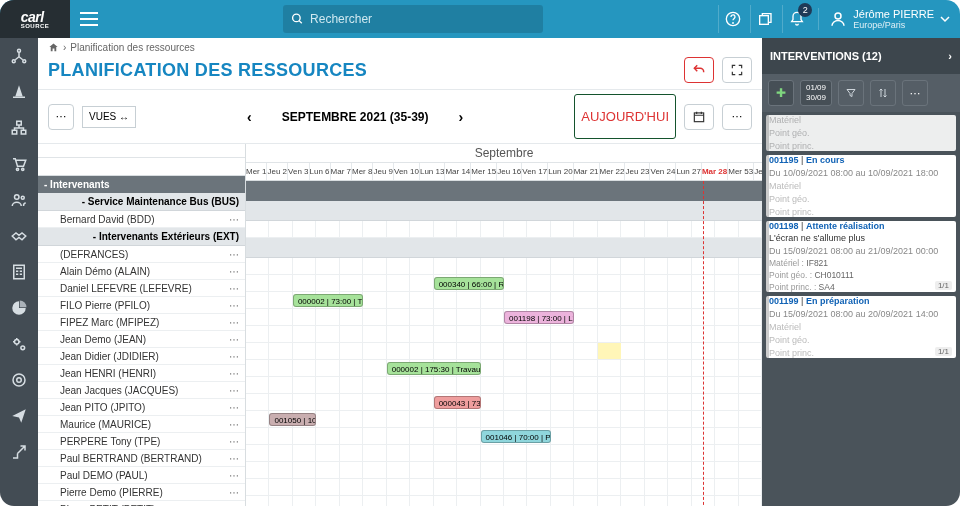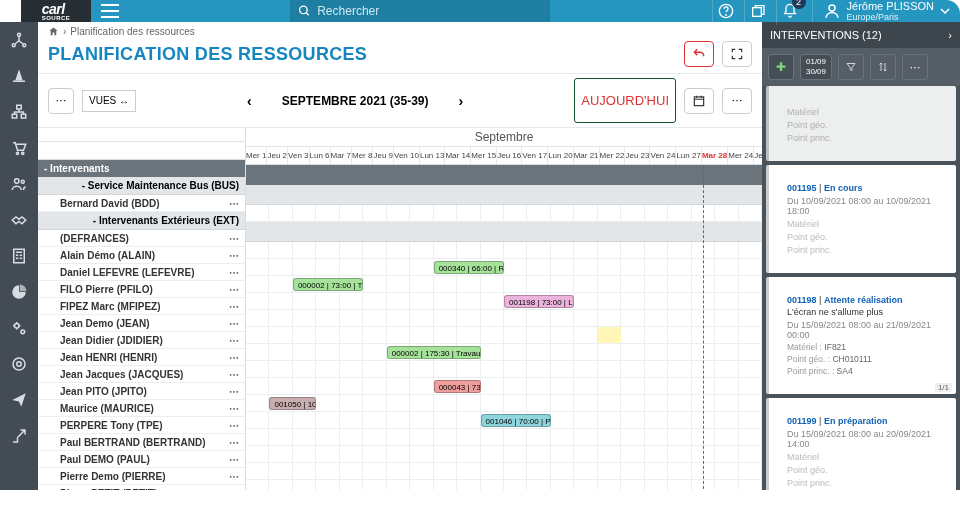--- a/index.html
+++ b/index.html
@@ -1,17 +1,17 @@
 <!DOCTYPE html>
 <html><head>
 <meta charset="utf-8">
 <style>
 * { margin: 0; padding: 0; box-sizing: border-box; font-family: Arial, Helvetica, sans-serif; }
 body { width: 960px; height: 506px; overflow: hidden; background: #fff; border-radius: 14px; font-size: 11px; }
-.topbar { height: 22px; background: #2596bf; display: flex; align-items: center; color: #fff; margin-left: 21px; }
+.topbar { height: 38px; background: #2596bf; display: flex; align-items: center; color: #fff; }
 .logo { width: 70px; height: 38px; background: #262e33; display: flex; align-items: center; justify-content: center; font-size: 14px; font-weight: bold; font-style: italic; letter-spacing: -0.5px; color: #fff; }
 .logo sub { font-size: 6px; font-style: normal; display: block; letter-spacing: 0.5px; margin-top: -2px; }
 .hamburger { width: 38px; display: flex; align-items: center; justify-content: center; cursor: pointer; }
 .search-wrap { display: flex; align-items: center; flex: 0 0 260px; margin-left: auto; background: rgba(0,0,0,0.15); height: 28px; border-radius: 3px; padding: 0 8px; }
 .search-wrap input { background: transparent; border: none; color: #fff; outline: none; width: 100%; font-size: 12px; margin-left: 6px; }
 .search-wrap input::placeholder { color: #cfe8f0; }
 .top-icons { display: flex; align-items: center; gap: 4px; margin-left: auto; margin-right: 8px; }
 .top-icons .ticon { width: 28px; height: 28px; display: flex; align-items: center; justify-content: center; position: relative; cursor: pointer; border-left: 1px solid rgba(255,255,255,0.2); }
 .badge { position: absolute; top: -2px; right: -2px; background: #1f3a57; color: #fff; border-radius: 50%; width: 14px; height: 14px; font-size: 9px; display: flex; align-items: center; justify-content: center; }
 .user { display: flex; align-items: center; gap: 6px; padding: 0 10px; border-left: 1px solid rgba(255,255,255,0.2); cursor: pointer; }
@@ -37,40 +37,40 @@
 .grid-wrap { flex: 1; overflow: hidden; position: relative; }
 .subhead { text-align: center; font-size: 12px; color: #555; padding: 2px 0; background: #fff; border-bottom: 1px solid #e0e4e7; }
 .gantt { display: flex; height: 100%; }
 .gantt-left { width: 208px; flex: 0 0 208px; border-right: 1px solid #d8dde0; overflow: hidden; }
 .gantt-right { flex: 1; overflow: hidden; position: relative; }
 .day-header { display: flex; height: 18px; font-size: 8px; color: #444; border-bottom: 1px solid #d8dde0; }
 .day-cell { flex: 1; border-right: 1px solid #e5e9ec; text-align: center; line-height: 18px; white-space: nowrap; }
 .day-cell.today { color: #d33; font-weight: 600; }
 .group-row { background: #6b747b; color: #fff; font-weight: 600; font-size: 10px; padding: 3px 6px; }
 .subgroup-row { background: #e2e6e9; font-weight: 600; font-size: 10px; padding: 3px 6px; border-bottom:1px solid #d1d6da;text-align:right;}
-.res-row { height: 17px; display: flex; align-items: center; padding-left: 22px; font-size: 10px; color: #333; border-bottom: 1px solid #eceff1; position: relative; font-weight: bold; }
+.res-row { height: 17px; display: flex; align-items: center; padding-left: 22px; font-size: 10px; color: #333; border-bottom: 1px solid #eceff1; position: relative; }
 .res-row .dots { position: absolute; right: 6px; cursor: pointer; color: #666; }
 .gantt-body { position: relative; }
 .gantt-body-inner { position: relative; }
 .gantt-row { height: 17px; border-bottom: 1px solid #eceff1; position: relative; }
 .gantt-group-row { height: 20px; background: #6b747b; }
 .gantt-sub-row { height: 20px; background: #e2e6e9; border-bottom:1px solid #d1d6da; }
 .vlines { position: absolute; inset: 0; display: flex; pointer-events: none; }
 .vlines div { flex: 1; border-right: 1px solid #eceff1; }
 .task { position: absolute; height: 13px; top: 2px; border-radius: 3px; padding: 0 4px; font-size: 8px; line-height: 13px; white-space: nowrap; overflow: hidden; border: 1px solid rgba(0,0,0,0.25); cursor: pointer; }
 .today-line { position:absolute; top:0; bottom:0; width:0; border-left:1px dashed #d33; z-index:5;}
 .rpanel { width: 198px; flex: 0 0 198px; background: #4a535a; color: #fff; display: flex; flex-direction: column; }
-.rpanel-head { background: #3d464d; height: 26px; display: flex; align-items: center; padding: 2px 8px; font-size: 11px; font-weight: 400; }
+.rpanel-head { background: #3d464d; height: 36px; display: flex; align-items: center; padding: 2px 8px; font-size: 11px; font-weight: 700; }
 .rpanel-head .chevr { margin-left: auto; cursor: pointer; }
 .rpanel-tools { background: #555e66; padding: 6px; display: flex; gap: 6px; align-items: center; }
 .rchip { background: #464f56; border: 1px solid #6a737b; border-radius: 3px; padding: 2px 5px; font-size: 8px; line-height: 10px; cursor: pointer; display:flex; flex-direction:column; align-items:center;}
 .rchip.icon { width:26px; height:26px; justify-content:center;}
 .rbtn { width: 26px; height: 26px; border: 1px solid #6a737b; border-radius: 3px; display: flex; align-items: center; justify-content: center; cursor: pointer; }
 .cards { flex: 1; overflow: hidden; }
-.card { background: #fff; color: #333; margin: 4px; border-radius: 2px; padding: 18px; font-size: 9px; position:relative; border-left:3px solid #ccc;}
+.card { background: #fff; color: #333; margin: 4px; border-radius: 2px; padding: 0; font-size: 9px; position:relative; border-left:3px solid #ccc;}
 .card .cid { color: #1062b5; font-weight: 700; cursor: pointer; }
 .card .cstatus { color: #1062b5; font-weight: 600; }
 .card .cdesc { color:#333; margin-top:2px;}
 .card .line { color: #888; margin-top: 3px; }
 .card .meta { color:#666; margin-top:2px; font-size:8.5px;}
 .card .meta .lbl{ color:#999;}
 .card .pager{ position:absolute; bottom:2px; right:4px; font-size:8px; background:#eee; padding:0 3px; border-radius:2px; color:#666;}
 .date-section { background: #3d464d; color: #fff; padding: 4px 8px; font-size: 10px; display: flex; align-items: center; justify-content: space-between; }
 svg { display: block; }
 </style>
@@ -114,21 +114,21 @@
         </svg>
       <span class="badge">2</span>
     </div>
   </div>
   <div class="user">
     <svg width="18" height="18" viewBox="0 0 24 24" fill="none" stroke="#fff" stroke-width="2">
         <circle cx="12" cy="8" r="4"></circle>
         <path d="M4 21c0-4 4-7 8-7s8 3 8 7"></path>
       </svg>
     <div>
-      <div class="uname">Jérôme PLISSON</div>
+      <div class="uname">Jérôme PIERRE</div>
       <div class="utz">Europe/Paris</div>
     </div>
     <svg width="10" height="10" viewBox="0 0 10 10">
         <path d="M1 3l4 4 4-4" stroke="#fff" stroke-width="1.5" fill="none"></path>
       </svg>
   </div>
 </div>
 
 <div class="layout">
   <div class="sidenav">
@@ -298,21 +298,21 @@
               <div class="day-cell">Mer 15</div>
               <div class="day-cell">Jeu 16</div>
               <div class="day-cell">Ven 17</div>
               <div class="day-cell">Lun 20</div>
               <div class="day-cell">Mar 21</div>
               <div class="day-cell">Mer 22</div>
               <div class="day-cell">Jeu 23</div>
               <div class="day-cell">Ven 24</div>
               <div class="day-cell">Lun 27</div>
               <div class="day-cell today">Mar 28</div>
-              <div class="day-cell">Mer 24</div>
+              <div class="day-cell">Mer 53</div>
               <div class="day-cell">Jeu 30</div>
             </div>
           <div class="gantt-body">
             <div class="vlines" id="vlines">
                 <div></div>
                 <div></div>
                 <div></div>
                 <div></div>
                 <div></div>
                 <div></div>

